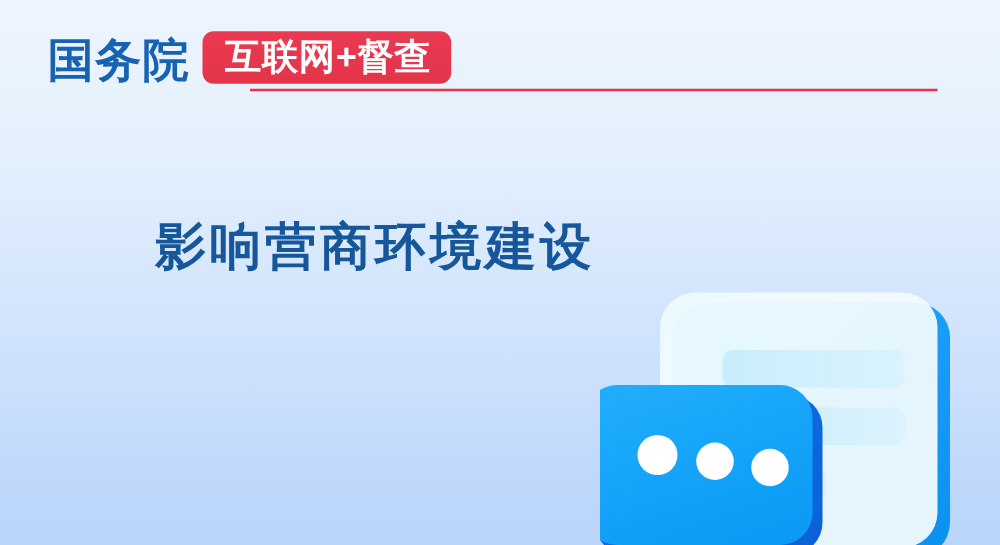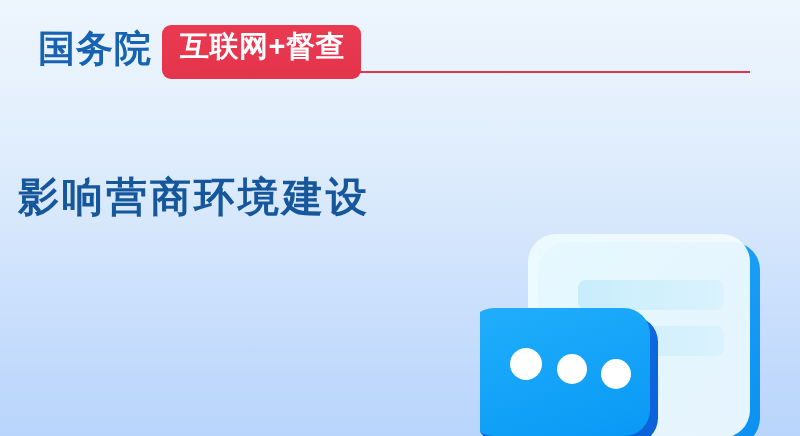--- a/index.html
+++ b/index.html
@@ -47,21 +47,21 @@
     letter-spacing: 1px;
     color: #1763b2;
     white-space: nowrap;
   }
 
   #campaign-badge {
     position: absolute;
     left: 162px;
     top: 25px;
     height: 42px;
-    padding: 0 16px 12px 18px;
+    padding: 0 16px 0 18px;
     display: flex;
     align-items: center;
     border-radius: 9px;
     background: #e8384f;
     background: linear-gradient(180deg, #ea3a52 0%, #e3344a 100%);
   }
 
   #campaign-badge-label {
     font-size: 29px;
     line-height: 30px;
@@ -79,23 +79,22 @@
     height: 2px;
     background: #e3344a;
   }
 
   
   #title-block {
     position: absolute;
     left: 0;
     top: 168px;
     width: 600px;
-    text-align: left;
+    text-align: center;
     color: #14538f;
-    padding-left: 18px;
   }
 
   .title-line {
     font-size: 41px;
     line-height: 58px;
     font-weight: bold;
     letter-spacing: 3px;
     color: #16569a;
     white-space: nowrap;
   }

